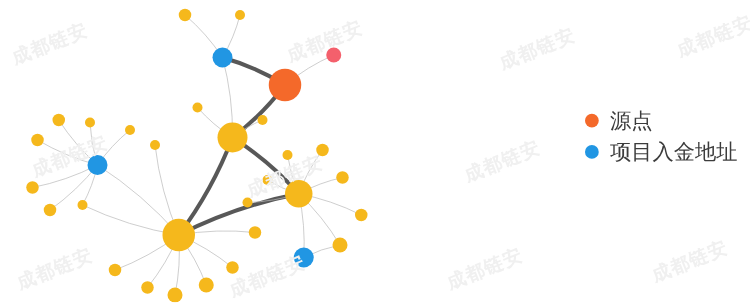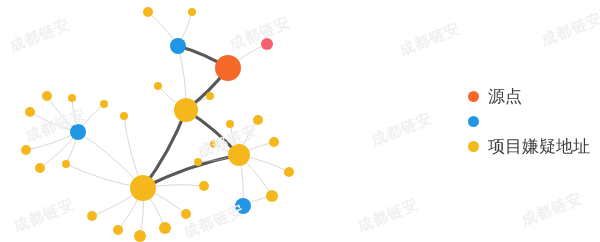--- a/index.html
+++ b/index.html
@@ -155,20 +155,17 @@
       <div class="wm" style="left: 520px; top: 200px;">成都链安</div>
     </div>
 
   <div id="legend">
       <div class="legend-row">
         <span class="legend-dot" style="background: rgb(244, 105, 42);"></span>
         <span class="legend-label">源点</span>
       </div>
       <div class="legend-row">
         <span class="legend-dot" style="background: rgb(33, 150, 227);"></span>
-      </div>
-      <div class="legend-row">
-        <span class="legend-dot" style="background: rgb(245, 184, 28);"></span>
-        <span class="legend-label">项目嫌疑地址</span>
+        <span class="legend-label">项目入金地址</span>
       </div>
     </div>
 
 </div>
 
 </body></html>

